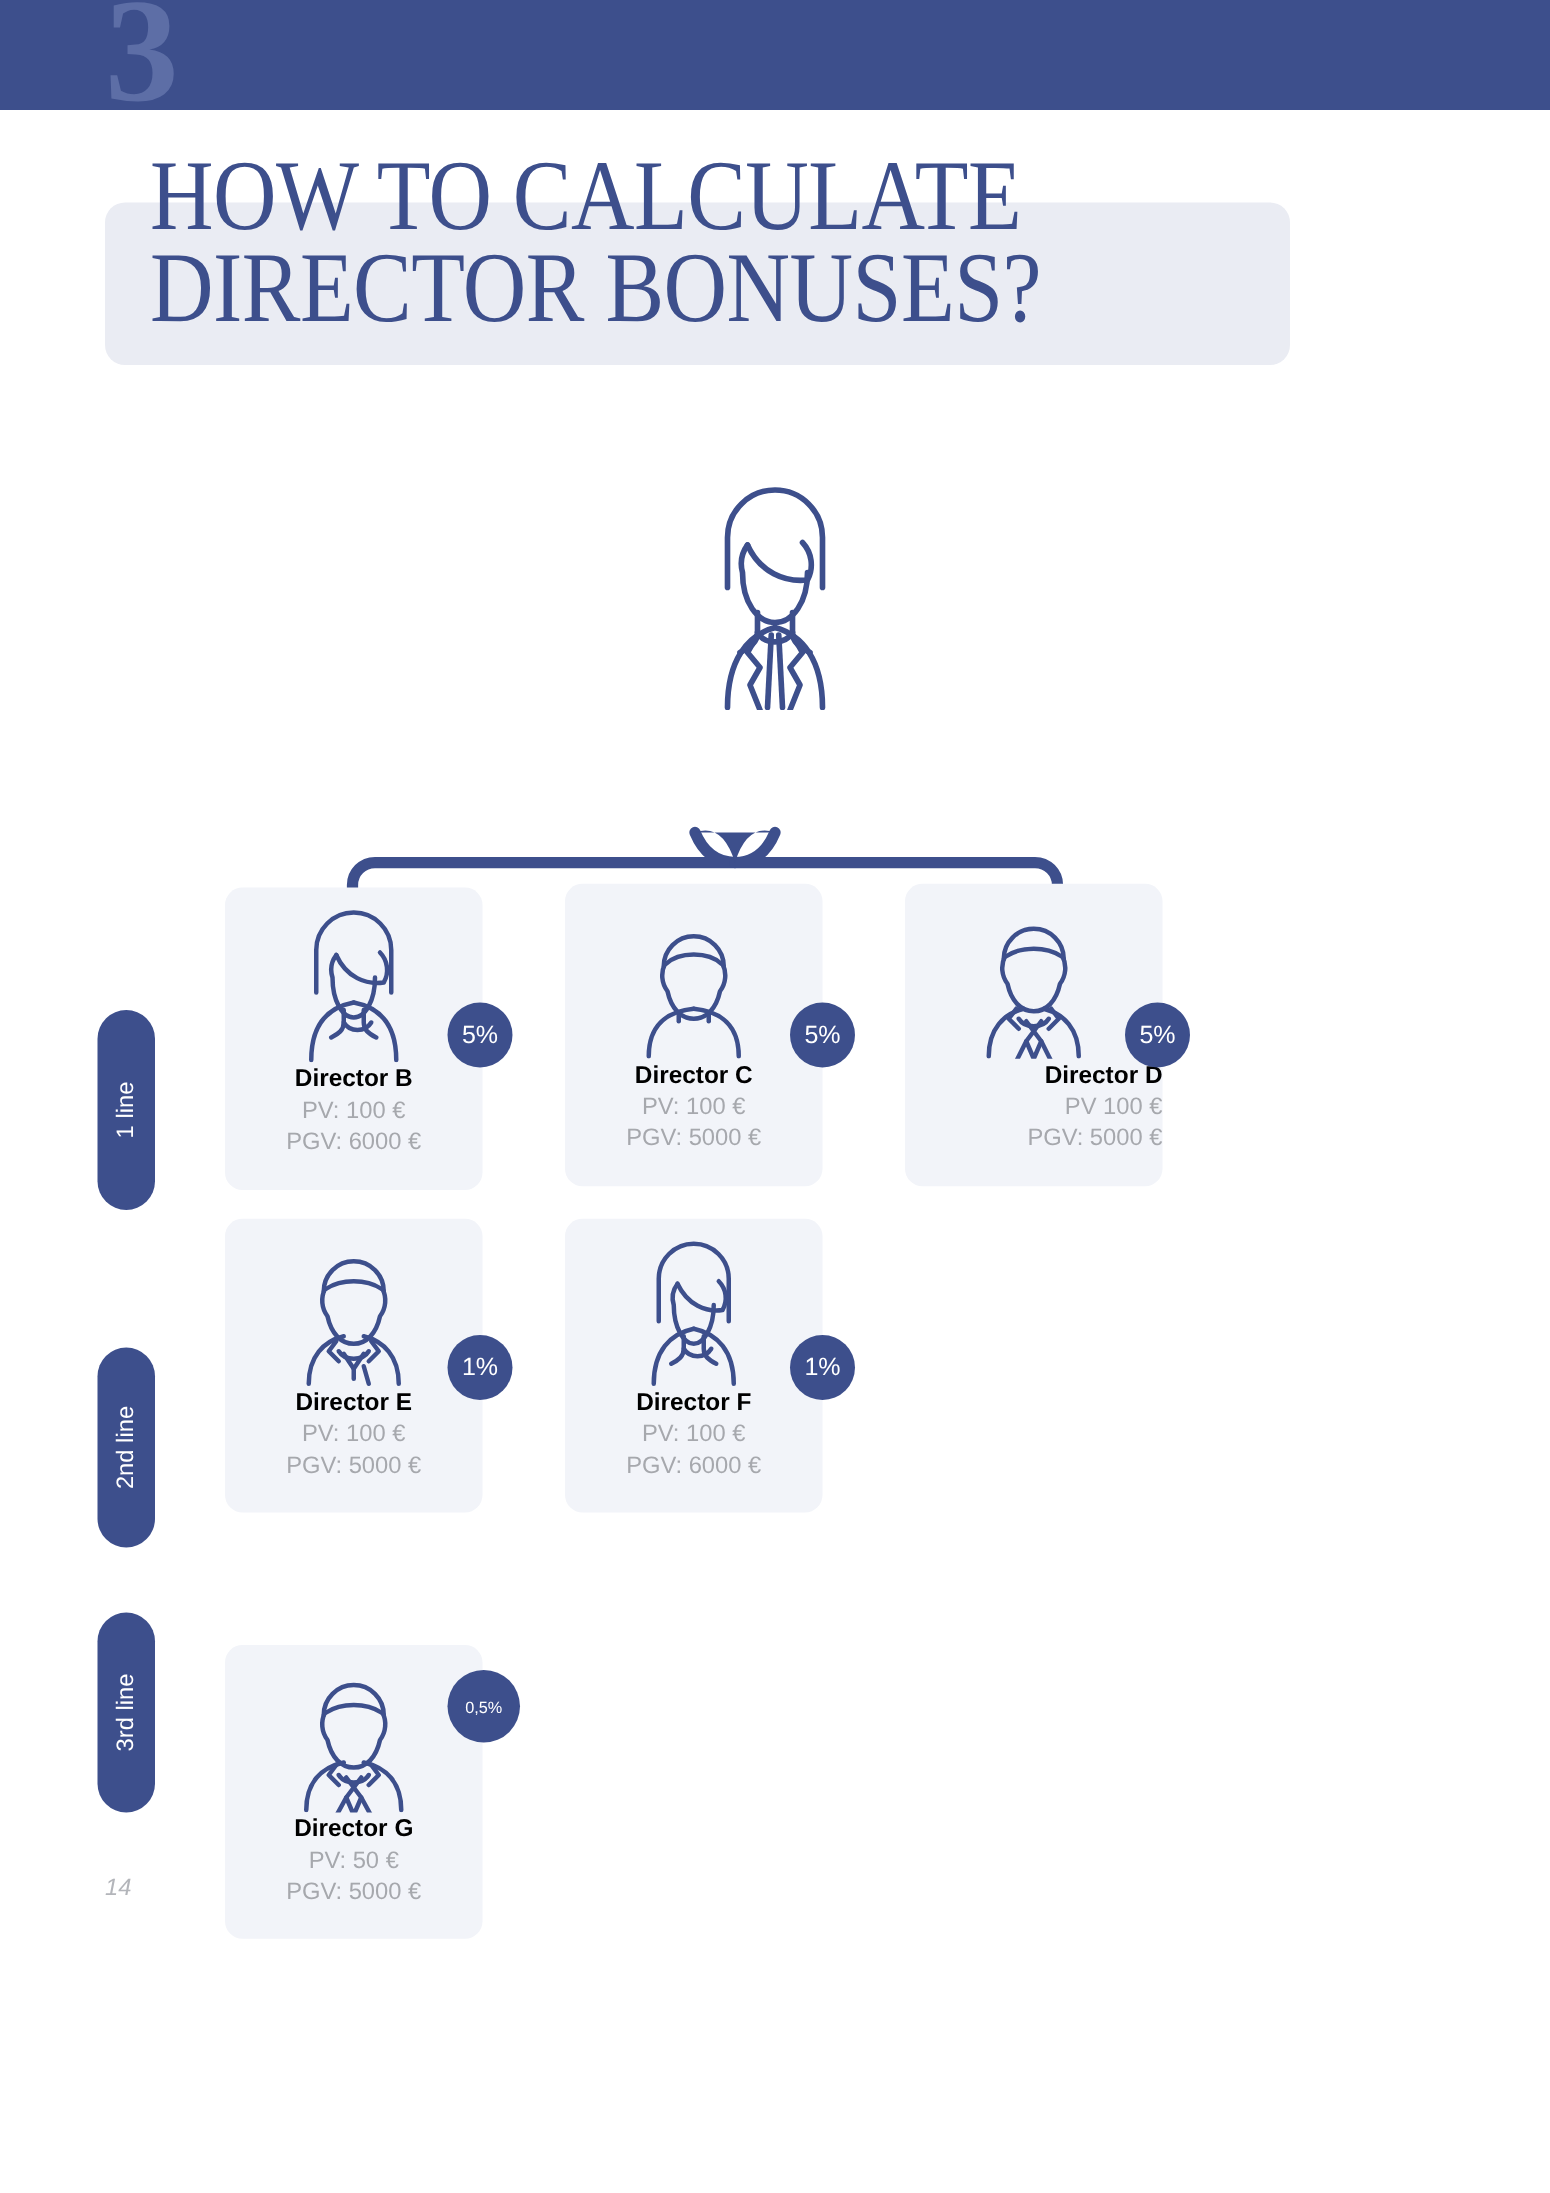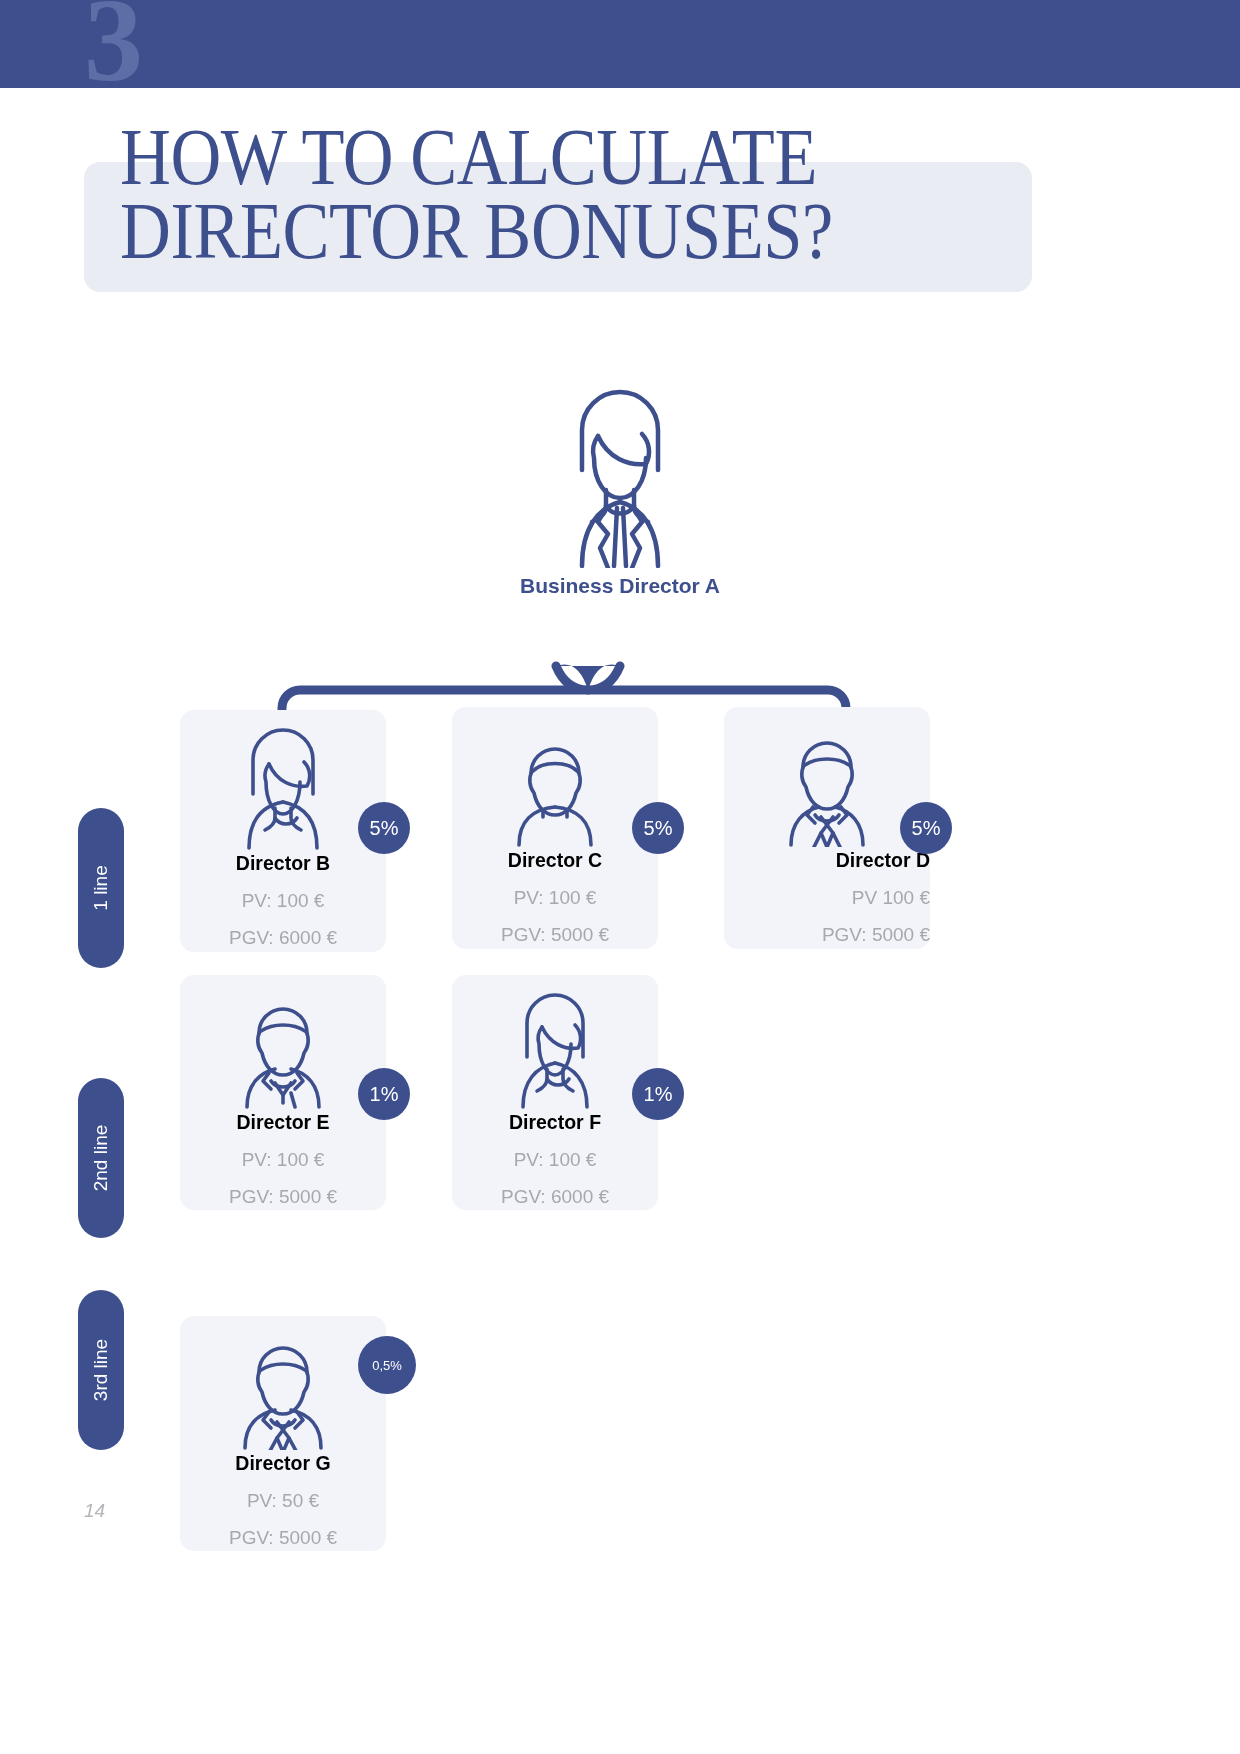--- a/index.html
+++ b/index.html
@@ -86,21 +86,21 @@
     position: absolute;
     background: #f2f4f9; border-radius: 14px;
     text-align: center;
   }
   .card-avatar { display: block; margin: 14px auto 0; }
   .card-name {
     font-size: 19.5px; font-weight: 700; color: #000000;
     margin-top: 2px;
   }
   .card-pv, .card-pgv {
-    font-size: 19px; color: #a6a8ad; margin-top: 15px;
+    font-size: 19px; color: #a6a8ad; margin-top: 3px;
   }
   .badge {
     position: absolute;
     background: #3d4f8c; border-radius: 50%;
     display: flex; align-items: center; justify-content: center;
     color: #fff; font-weight: 500;
   }
   .badge-sm { width: 52px; height: 52px; font-size: 20px; }
   .badge-lg { width: 56px; height: 56px; font-size: 20px; }
 
@@ -150,21 +150,20 @@
         <path d="M114 112 v16 c0 8 6 12 14 16"></path>
         <path d="M86 128 c6 10 22 10 28 0"></path>
         <path d="M62 188 c0 -38 16 -58 38 -64"></path>
         <path d="M138 188 c0 -38 -16 -58 -38 -64"></path>
         <path d="M86 130 l-8 14 10 12 -8 14 8 20"></path>
         <path d="M114 130 l8 14 -10 12 8 14 -8 20"></path>
         <path d="M97 130 l-3 58"></path>
         <path d="M103 130 l3 58"></path>
       </g>
     </svg>
-    <div class="root-name">Business Director A</div>
   </div>
 
   <svg class="bracket" viewBox="0 0 1240 120">
     <path d="M556 6 q10 24 32 24 H300 a18 18 0 0 0 -18 18 V92" fill="none" stroke="#3d4f8c" stroke-width="9" stroke-linecap="round" stroke-linejoin="round"></path>
     <path d="M620 6 q-10 24 -32 24 H828 a18 18 0 0 1 18 18 V92" fill="none" stroke="#3d4f8c" stroke-width="9" stroke-linecap="round" stroke-linejoin="round"></path>
     <path d="M556 6 q22 -8 32 24 q10 -32 32 -24" fill="#3d4f8c"></path>
     <path d="M562 38 V92" fill="none" stroke="#3d4f8c" stroke-width="0"></path>
   </svg>
 
   <div class="pill pill-1">

